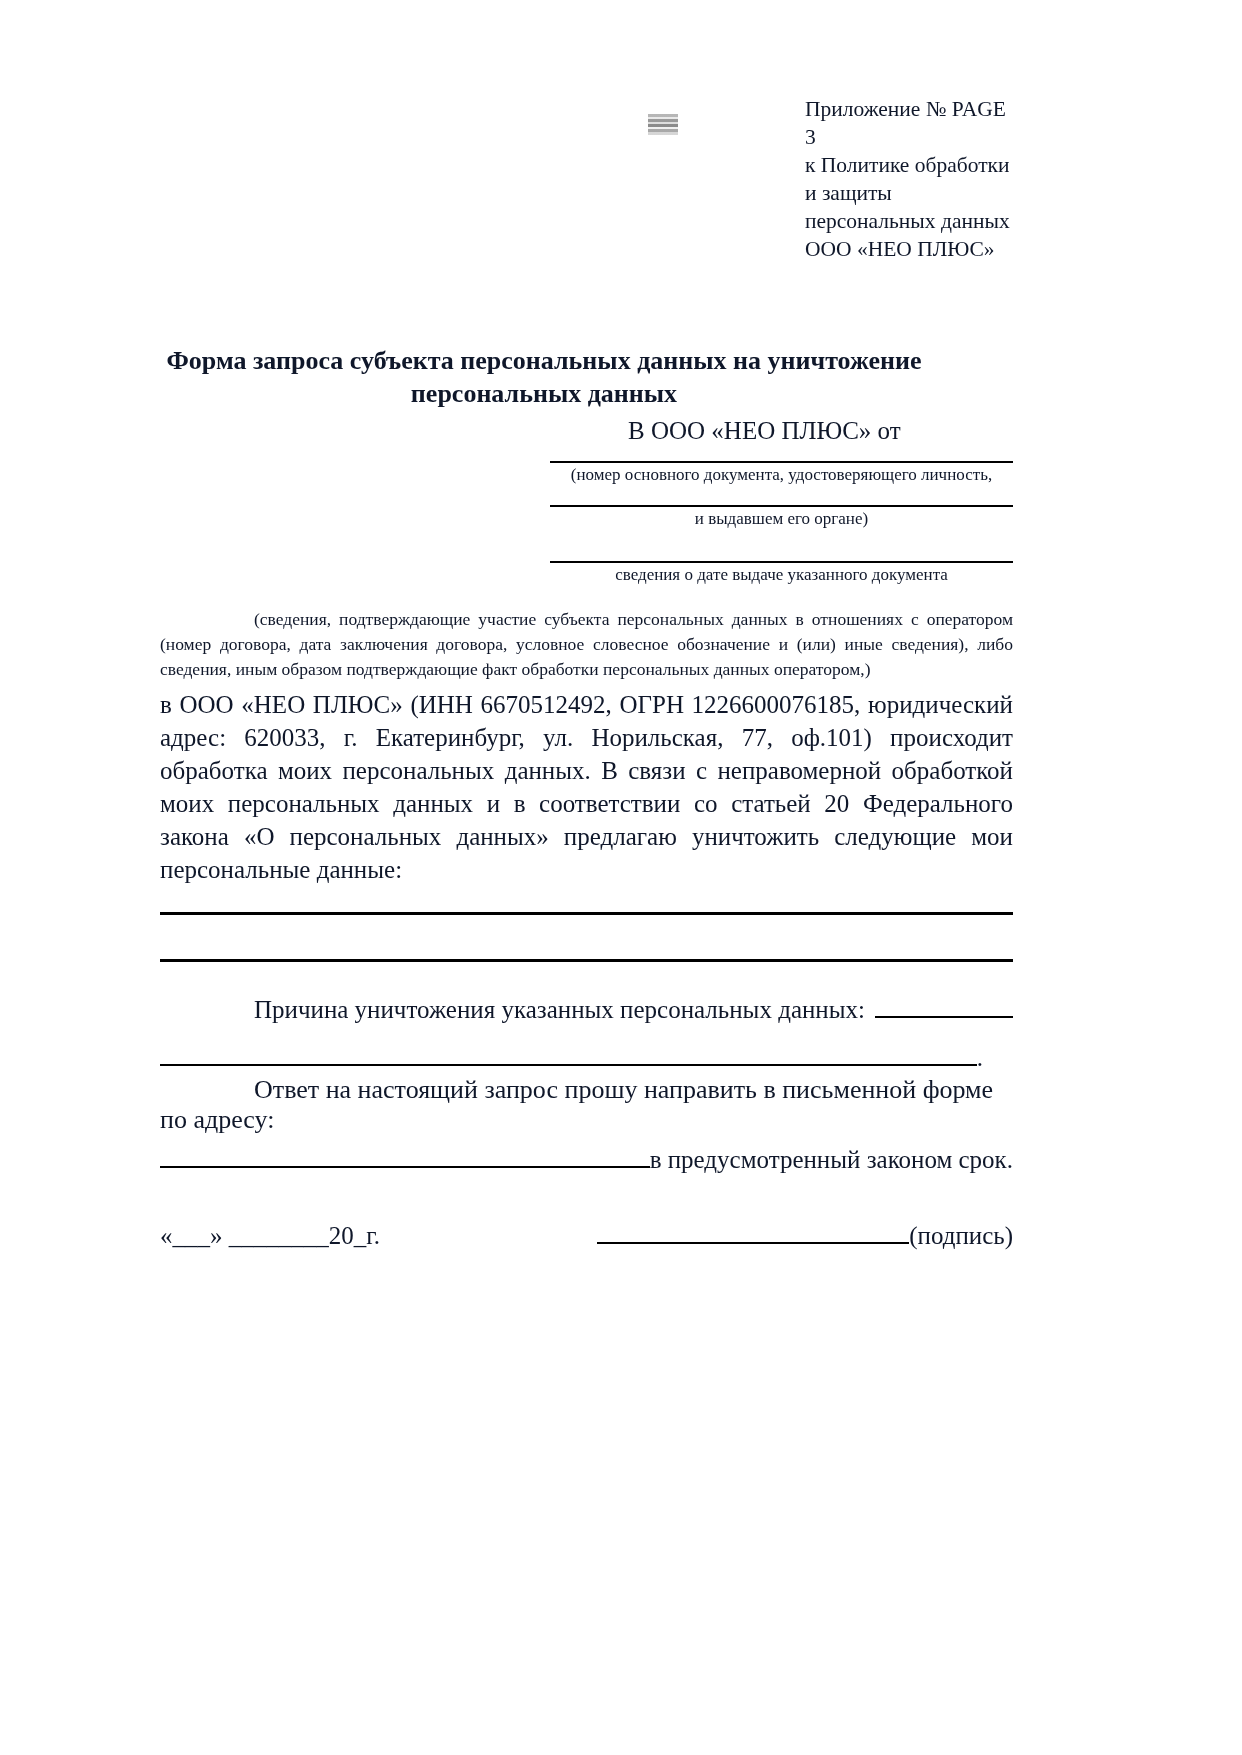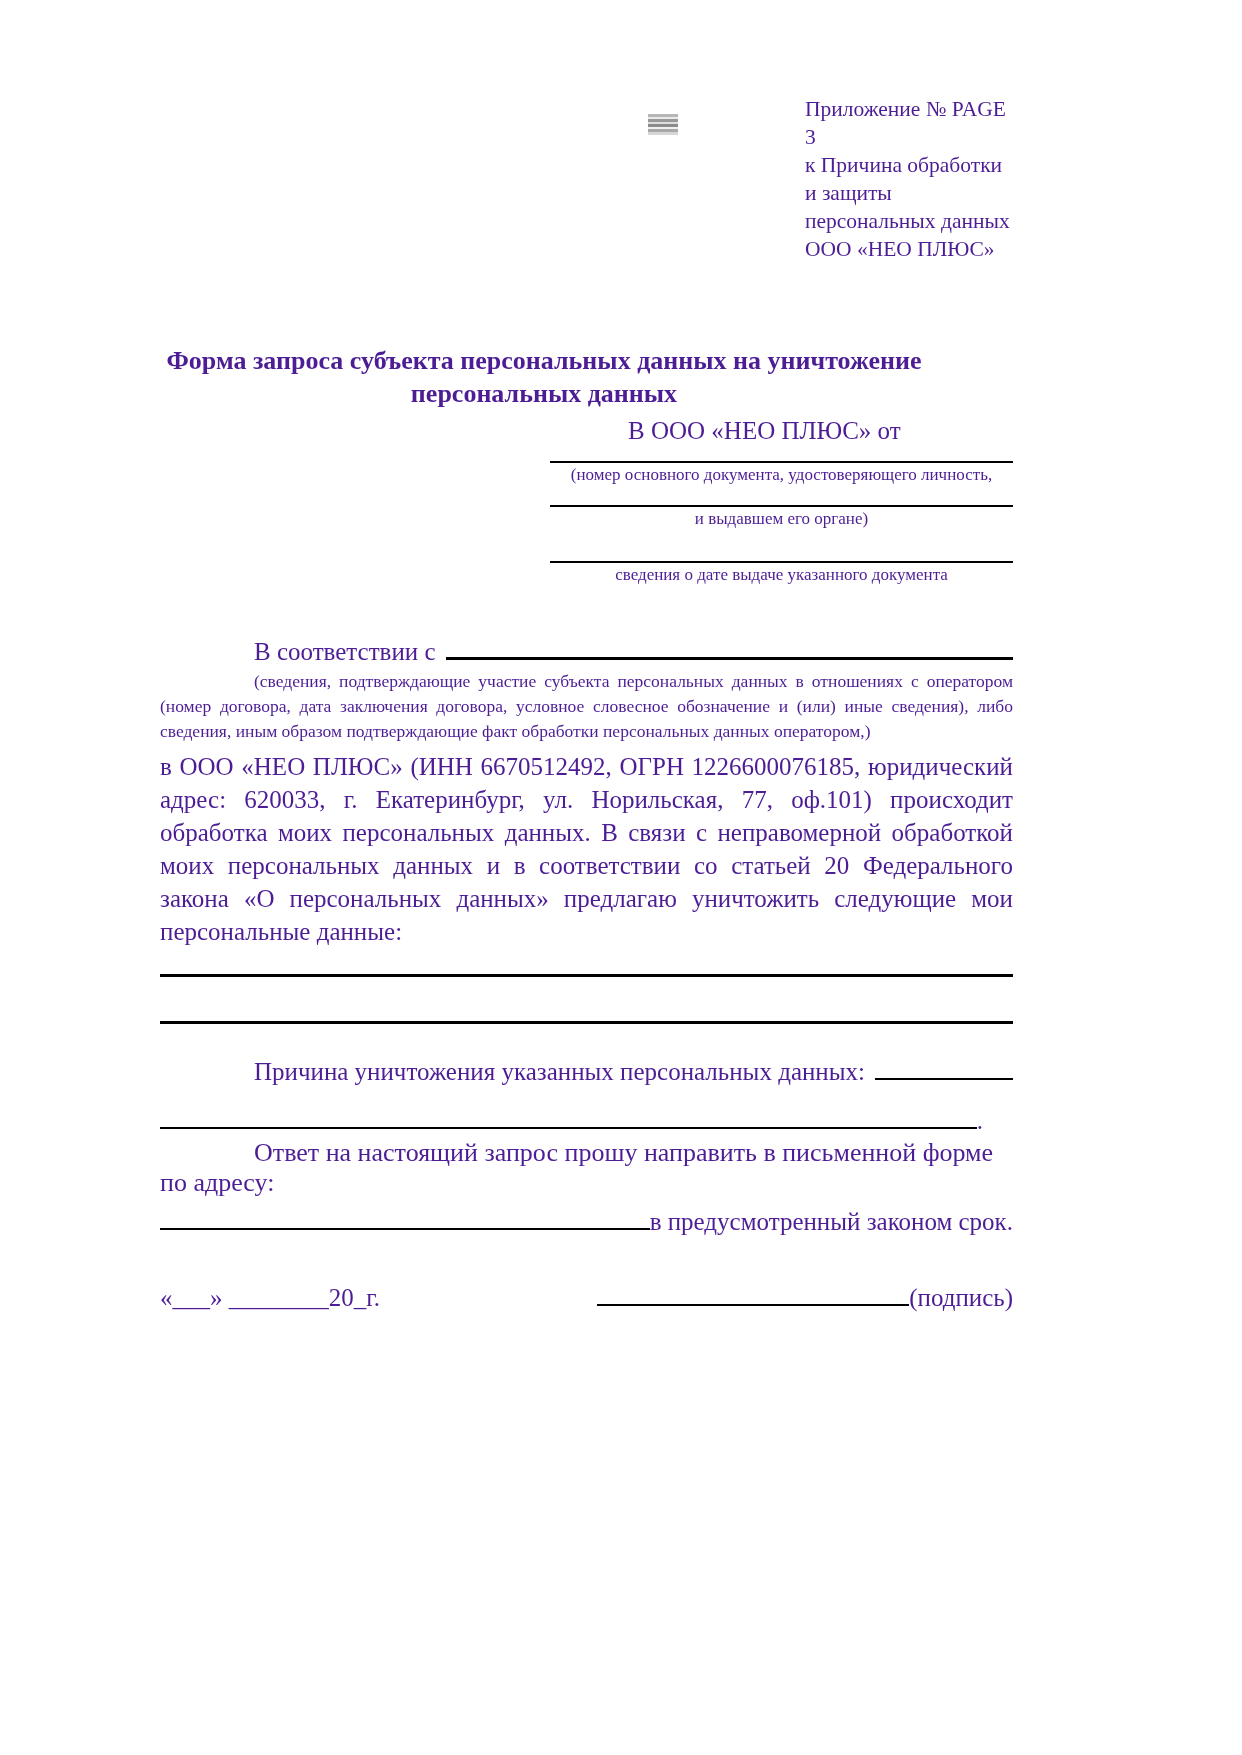--- a/index.html
+++ b/index.html
@@ -1,20 +1,20 @@
 <!DOCTYPE html>
 <html lang="ru"><head>
 <meta charset="utf-8">
 <style>
   html,body{margin:0;padding:0;background:#fff;}
   .page{
     position:relative;
     width:1120px;min-height:1755px;
     box-sizing:border-box;
-    background:#fff;color:#4c1d95;
+    background:#fff;color:#0f172a;
     font-family:"Liberation Serif", serif;
     padding:96px 107px 40px 160px;
   }
   
   .header-row{position:relative;min-height:116px;}
   .field-code-icon{
     position:absolute;left:488px;top:18px;
     width:30px;height:21px;
     background:
       linear-gradient(180deg,
@@ -63,21 +63,21 @@
 </style>
 </head>
 <body>
 
 <div class="page">
 
   <div class="header-row">
     <span class="field-code-icon"></span>
     <div class="header-block">
       <div>Приложение №  PAGE 3</div>
-      <div>к Причина обработки и защиты</div>
+      <div>к Политике обработки и защиты</div>
       <div>персональных данных</div>
       <div>ООО «НЕО ПЛЮС»</div>
     </div>
   </div>
 
   <div class="title">
     <div>Форма запроса субъекта персональных данных на уничтожение</div>
     <div>персональных данных</div>
   </div>
 
@@ -91,24 +91,20 @@
     <div class="field">
       <div class="field-line"></div>
       <div class="field-caption">и выдавшем его органе)</div>
     </div>
     <div class="field">
       <div class="field-line"></div>
       <div class="field-caption">сведения о дате выдаче указанного документа</div>
     </div>
   </div>
 
-  <div class="accordance">
-    <span class="acc-label">В соответствии с</span>
-    <span class="fill"></span>
-  </div>
 
   <div class="note">(сведения, подтверждающие участие субъекта персональных данных в отношениях с оператором (номер договора, дата заключения договора, условное словесное обозначение и (или) иные сведения), либо сведения, иным образом подтверждающие факт обработки персональных данных оператором,)</div>
 
   <div class="body-par">в ООО «НЕО ПЛЮС» (ИНН 6670512492, ОГРН 1226600076185, юридический адрес: 620033, г. Екатеринбург, ул. Норильская, 77, оф.101) происходит обработка моих персональных данных. В связи с неправомерной обработкой моих персональных данных и в соответствии со статьей 20 Федерального закона «О персональных данных» предлагаю уничтожить следующие мои персональные данные:</div>
 
   <div class="ruled first"></div>
   <div class="ruled second"></div>
 
   <div class="reason">
     <span class="reason-label">Причина уничтожения указанных персональных данных:</span>

